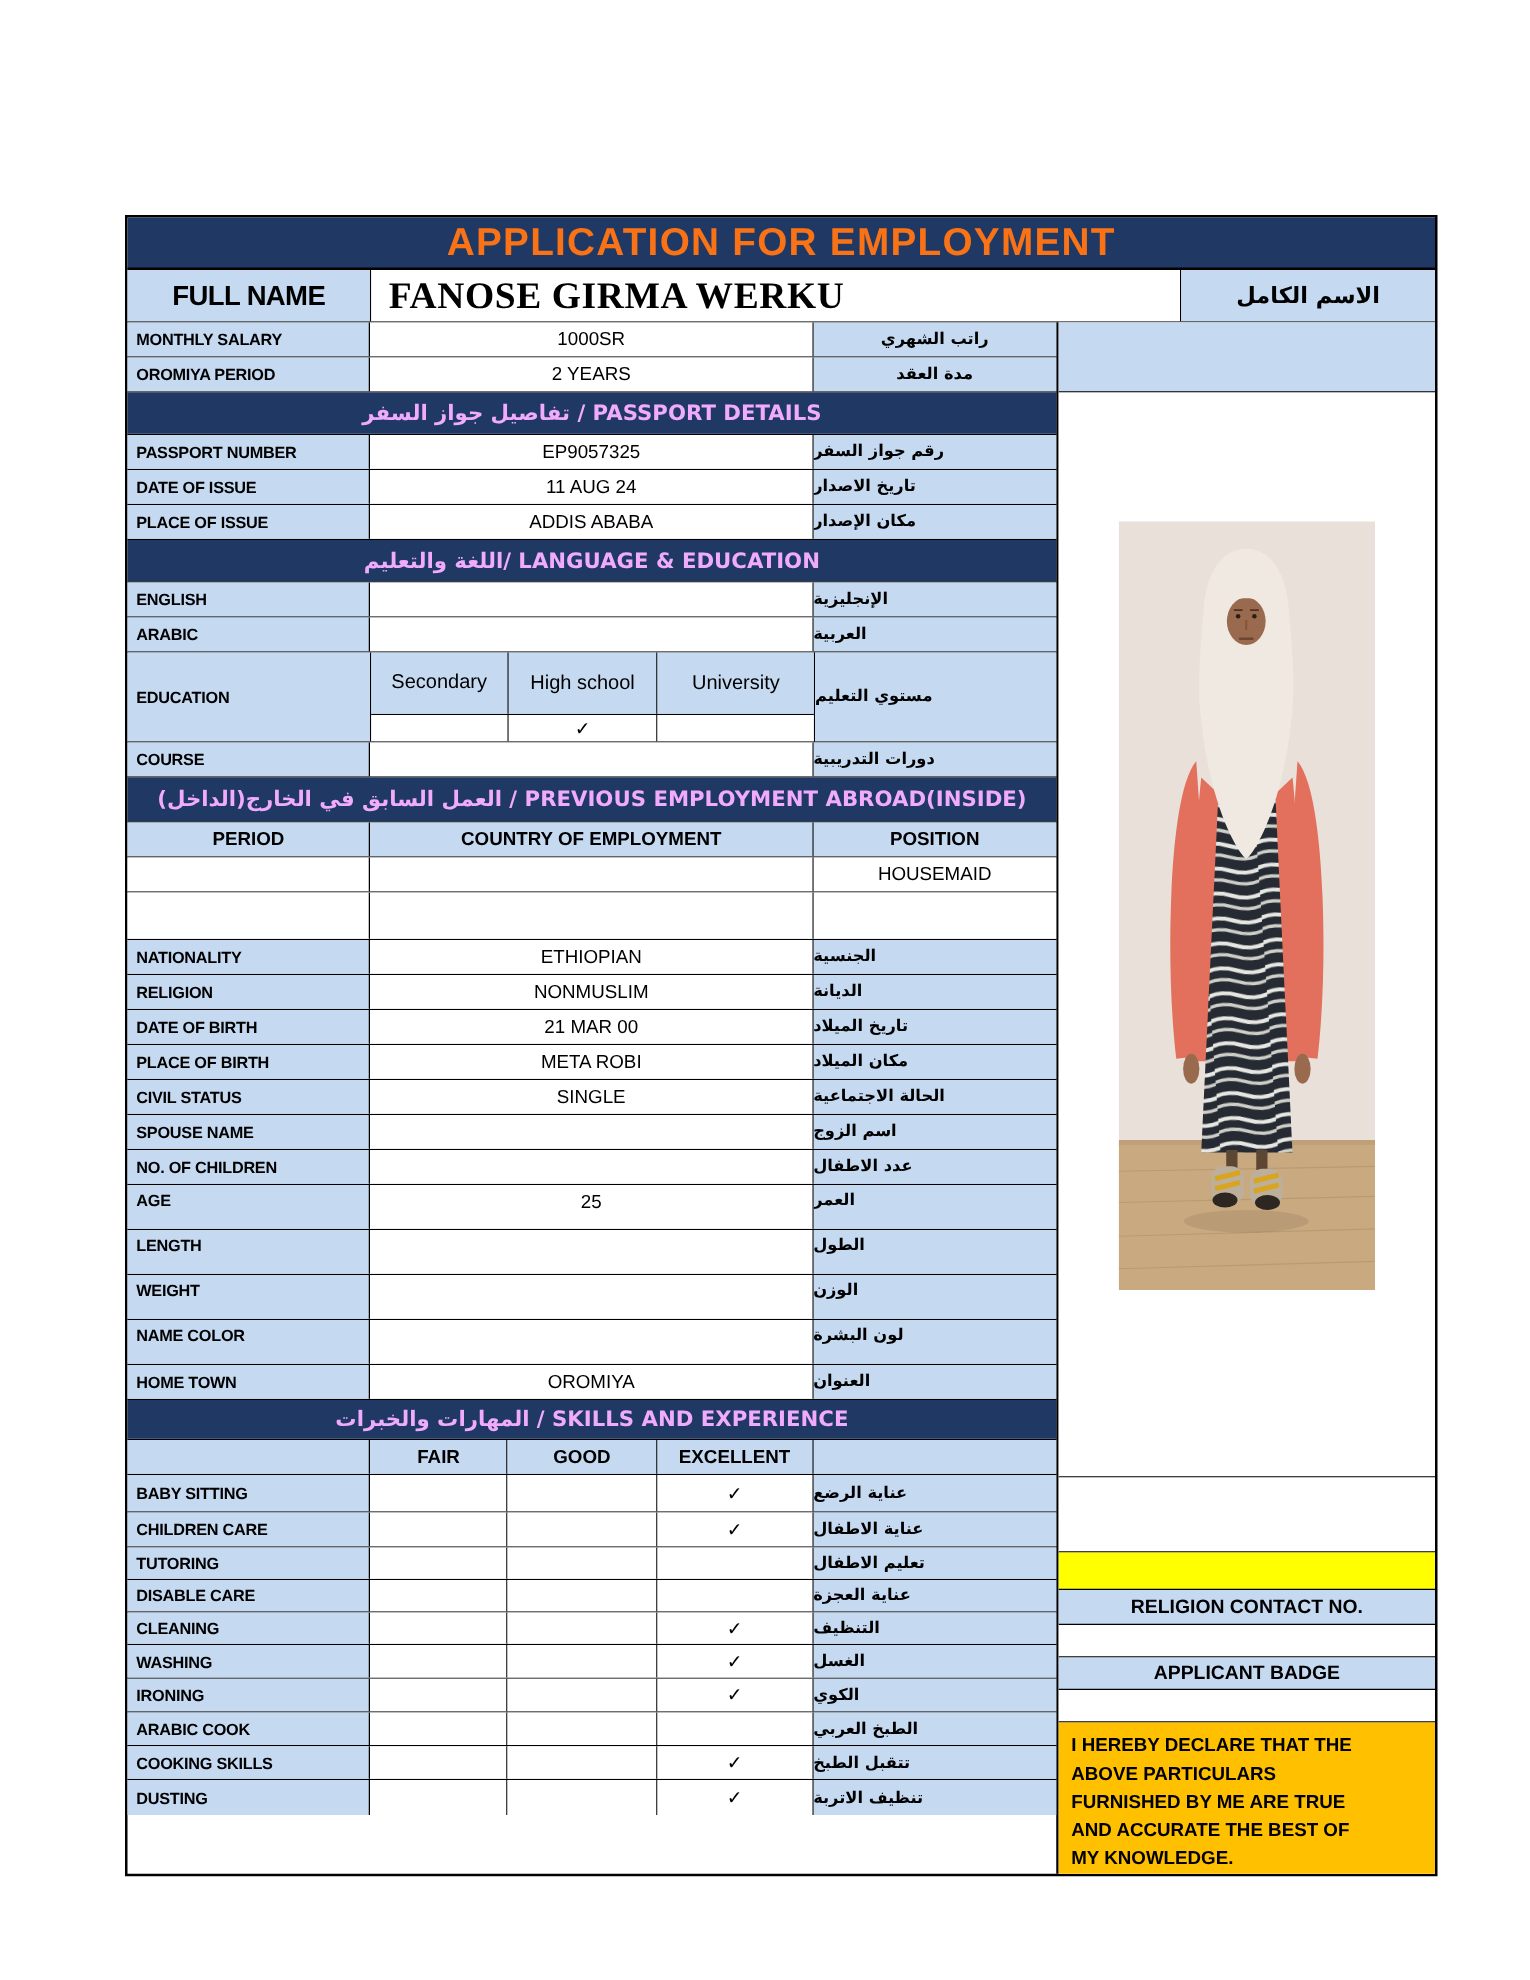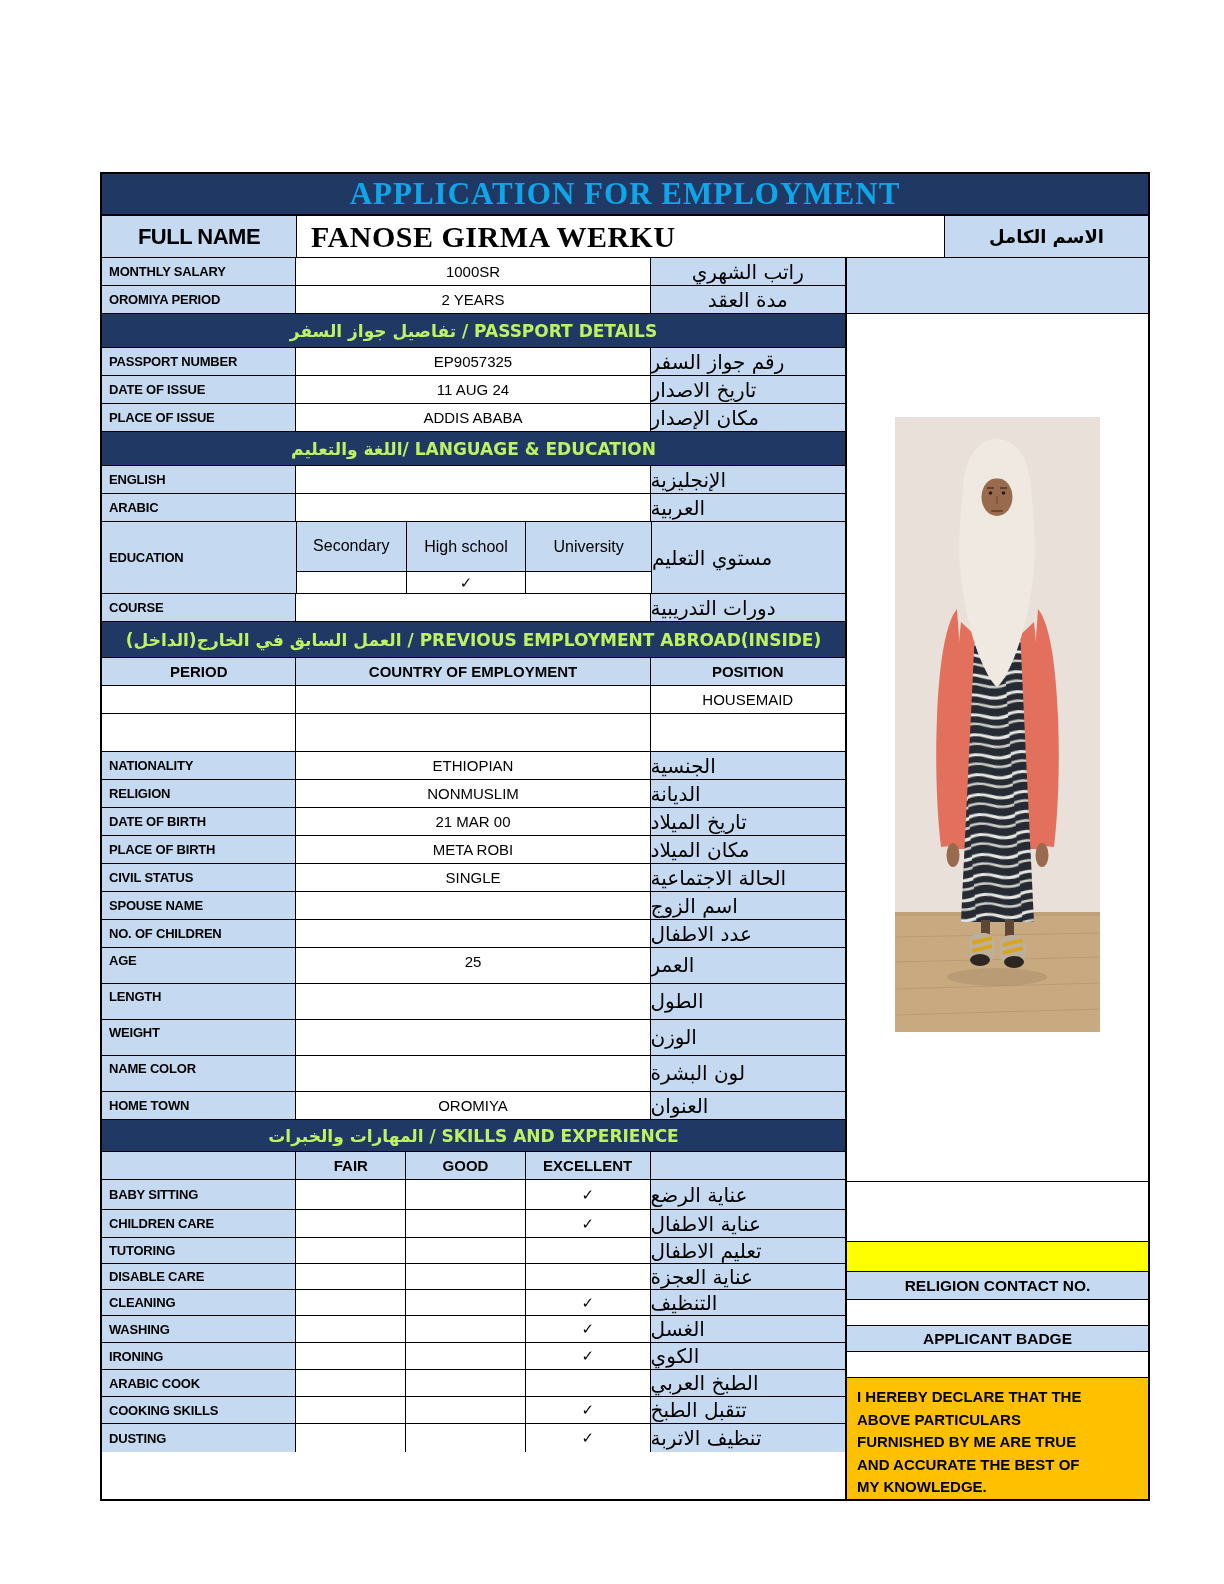--- a/index.html
+++ b/index.html
@@ -5,45 +5,45 @@
   :root{
     --navy:#1F3864; --light_blue:#C5D9F1; --yellow:#FFFF00; --orange:#FFC000; --border:#000000;
   }
   *{box-sizing:border-box;margin:0;padding:0}
   html,body{background:#fff}
   body{width:1224px;height:1584px;position:relative;font-family:"Liberation Sans",sans-serif;color:#000}
   .doc{position:absolute;left:100px;top:172px;width:1050px;border:2px solid var(--border)}
 
   
   .trow{height:42px;background:var(--navy);border-bottom:2px solid var(--border);display:flex;align-items:center;justify-content:center}
-  .trow span{color:#0ea5e9;font-family:Liberation Serif, serif;font-weight:bold;font-size:31px;letter-spacing:1px}
+  .trow span{color:#f97316;font-family:Liberation Sans, sans-serif;font-weight:bold;font-size:31px;letter-spacing:1px}
 
   
   .c{display:flex;align-items:center;border-right:1px solid var(--border);overflow:hidden}
   .row{display:flex;border-bottom:1px solid var(--border)}
   .row .c:last-child,.fnrow .c:last-child{border-right:none}
 
   
   .fnrow{display:flex;height:42px;border-bottom:1px solid var(--border)}
   .fn-lab{width:195px;background:var(--light_blue);font-weight:bold;font-size:22px;justify-content:center;letter-spacing:-0.5px}
   .fn-val{width:648px;background:#fff;font-family:"Liberation Serif",serif;font-weight:bold;font-size:30px;padding-left:14px;letter-spacing:.5px}
   .fn-ar{flex:1;background:var(--light_blue);justify-content:center;font-weight:bold;font-size:18px}
 
   .body{display:flex}
   .left{width:745px;border-right:2px solid var(--border)}
   .left .row:last-child{border-bottom:none}
   .right{flex:1;display:flex;flex-direction:column;background:#fff}
 
   .lab{width:195px;background:var(--light_blue);font-weight:bold;font-size:13px;padding-left:7px;letter-spacing:-.2px}
   .val{width:355px;background:#fff;justify-content:center;font-size:15px}
-  .arl{width:195px;background:var(--light_blue);justify-content:flex-end;padding-right:9px;font-weight:normal;font-size:20px}
+  .arl{width:195px;background:var(--light_blue);justify-content:flex-end;padding-right:9px;font-weight:bold;font-size:13px}
   .arabic{font-family:"DejaVu Sans",sans-serif;direction:rtl}
   .ctr{justify-content:center !important;padding-right:0 !important}
 
-  .sec{width:100%;background:var(--navy);color:#bef264;display:flex;align-items:center;justify-content:center;
+  .sec{width:100%;background:var(--navy);color:#f0abfc;display:flex;align-items:center;justify-content:center;
        font-weight:bold;font-size:17px;font-family:"DejaVu Sans",sans-serif}
 
   .hdrcell{background:var(--light_blue);font-weight:bold;font-size:15px;justify-content:center}
   .wcell{background:#fff;justify-content:center;font-size:15px}
   .w195{width:195px}.w355{width:355px}.w110{width:110px}.w120{width:120px}.w125{width:125px}
 
   
   .edu-mid{width:355px;display:flex;flex-direction:column;border-right:1px solid var(--border)}
   .edu-top{display:flex;height:50px;border-bottom:1px solid var(--border)}
   .edu-bot{display:flex;flex:1}

